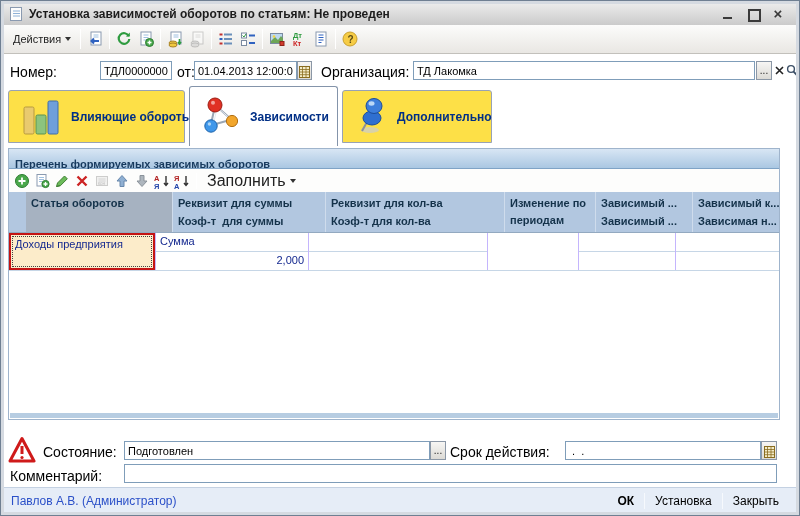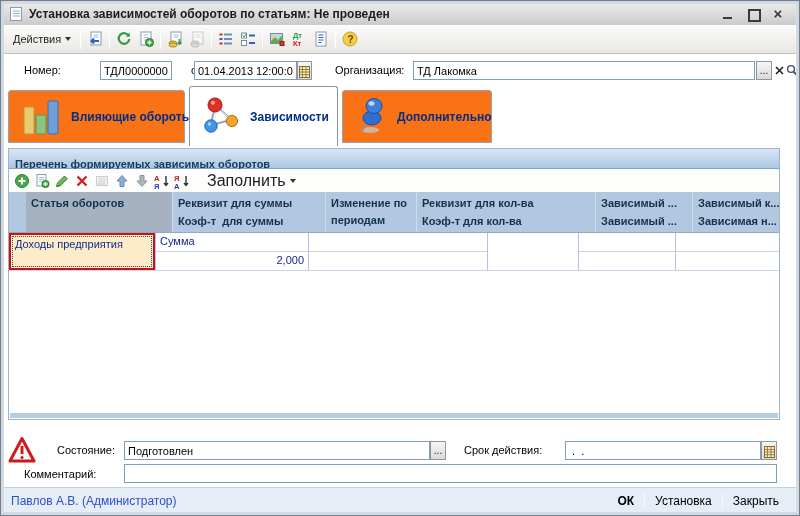--- a/index.html
+++ b/index.html
@@ -21,29 +21,29 @@
   .toolbar{position:absolute;left:3px;top:25px;width:794px;height:29px;
     background:linear-gradient(#fcfcfb,#e9e7e3);border-bottom:1px solid #c2c0bb;
     display:flex;align-items:center;padding:0 4px;z-index:5;}
   .tb-sep{width:1px;height:20px;background:#bfbdb8;border-right:1px solid #fff;margin:0 3px;}
   .tbtn{display:flex;align-items:center;gap:4px;padding:2px 5px;border:1px solid transparent;border-radius:2px;font-size:11px;color:#222;}
   .caret{width:0;height:0;border-left:3px solid transparent;border-right:3px solid transparent;border-top:4px solid #333;}
   .tbi{width:22px;height:22px;display:flex;align-items:center;justify-content:center;border:1px solid transparent;border-radius:2px;}
   .disabled{filter:grayscale(1);opacity:.45;}
 
   
-  .lbl{position:absolute;font-size:11px;color:#000;white-space:nowrap;margin-left:14px;}
+  .lbl{position:absolute;font-size:14px;color:#000;white-space:nowrap;}
   .inp{position:absolute;height:19px;border:1px solid #7f9db9;background:#fff;font-size:11px;padding:1px 3px;color:#000;}
   .sq-btn{position:absolute;height:19px;border:1px solid #8b97a6;background:linear-gradient(#f7f6f4,#dcdad5);
     font-size:10px;line-height:15px;text-align:center;padding:0;color:#222;}
   .flat-ico{position:absolute;width:14px;height:19px;display:flex;align-items:center;justify-content:center;}
 
   
   .tab{position:absolute;display:flex;align-items:center;gap:8px;padding:0 12px;
-    background:#f97316;border:1px solid #98a2b5;border-radius:3px 3px 0 0;}
+    background:#fde047;border:1px solid #98a2b5;border-radius:3px 3px 0 0;}
   .tab .tlabel{font-size:12px;font-weight:bold;color:#002f86;white-space:nowrap;}
   .tab-active{background:#fff;border-color:#8494aa;border-bottom:none;z-index:6;}
 
   
   .grid{position:absolute;left:8px;top:148px;width:772px;height:272px;border:1px solid #9fb4cc;background:#fff;}
   .grid-caption{position:absolute;left:0;top:0;right:0;height:20px;
     background:linear-gradient(#d8e6f4,#aac7e2);border-bottom:1px solid #7fa3c6;
     font-size:11px;font-weight:bold;color:#173a5e;padding:9px 6px;}
   .grid-toolbar{position:absolute;left:0;top:20px;right:0;height:23px;background:#fdfdfc;
     display:flex;align-items:center;padding:0 3px;}
@@ -322,26 +322,26 @@
 
     <div class="thead">
       <div class="th th-current" style="width:147px;">
         <span class="hdr-line">Статья оборотов</span>
         <span class="hdr-line"></span>
       </div>
       <div class="th" style="width:153px;">
         <span class="hdr-line">Реквизит для суммы</span>
         <span class="hdr-line">Коэф-т  для суммы</span>
       </div>
-      <div class="th" style="width:91px;justify-content:flex-start;">
-        <span class="hdr-line" style="white-space:normal;line-height:17px;">Изменение по периодам</span>
-      </div>
       <div class="th" style="width:179px;">
         <span class="hdr-line">Реквизит для кол-ва</span>
         <span class="hdr-line">Коэф-т для кол-ва</span>
+      </div>
+      <div class="th" style="width:91px;justify-content:flex-start;">
+        <span class="hdr-line" style="white-space:normal;line-height:17px;">Изменение по периодам</span>
       </div>
       <div class="th" style="width:97px;">
         <span class="hdr-line">Зависимый ...</span>
         <span class="hdr-line">Зависимый ...</span>
       </div>
       <div class="th">
         <span class="hdr-line">Зависимый к...</span>
         <span class="hdr-line">Зависимая н...</span>
       </div>
     </div>

